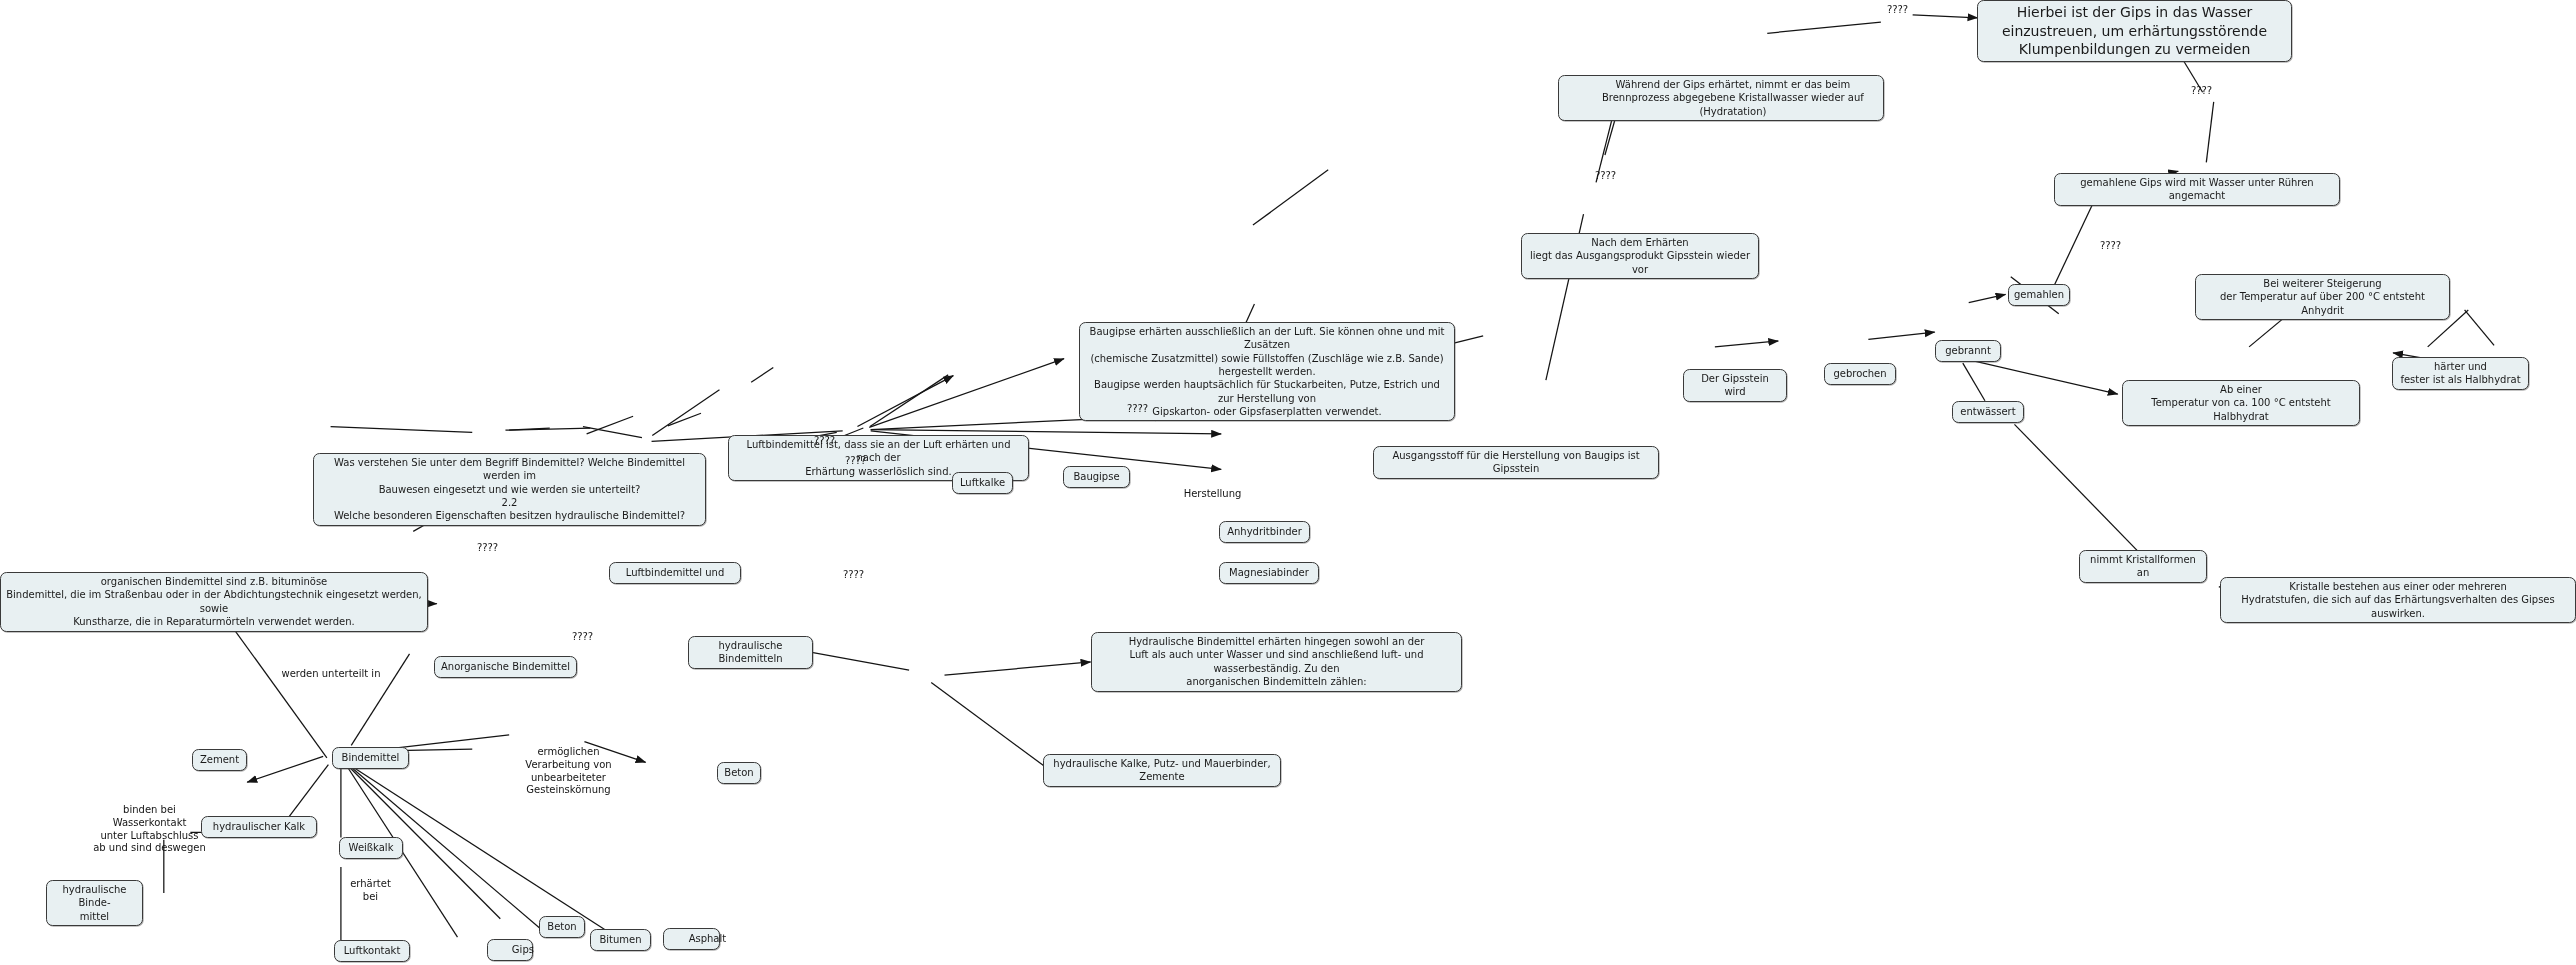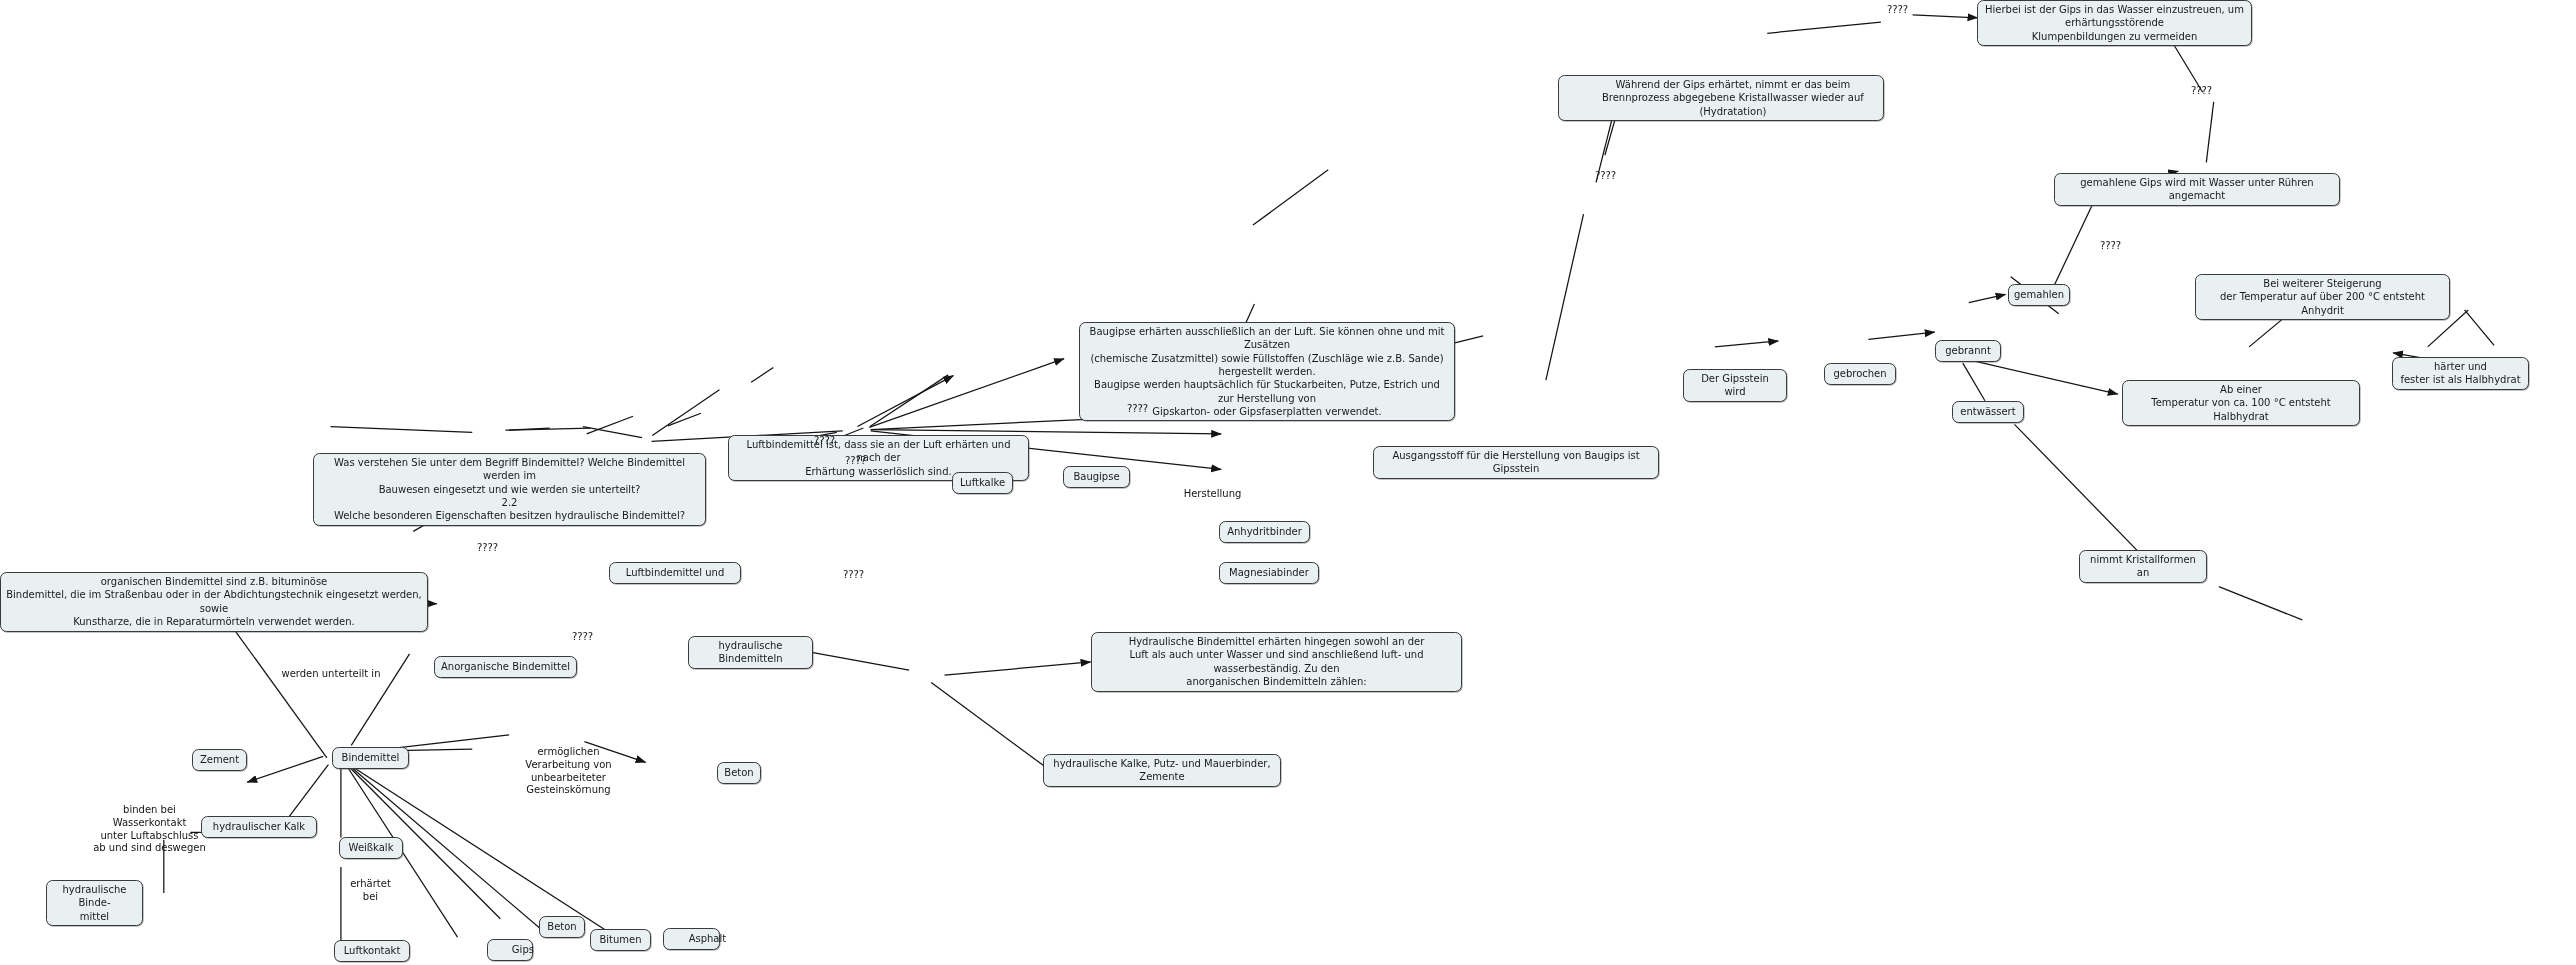--- a/index.html
+++ b/index.html
@@ -134,28 +134,30 @@
       <line x1="792" y1="1005" x2="875" y2="1033" marker-end="url(#ah)"></line>
       <line x1="476" y1="1010" x2="555" y2="886"></line>
       <line x1="500" y1="1018" x2="640" y2="1015"></line>
 
       <line x1="1100" y1="884" x2="1232" y2="908"></line>
       <line x1="1280" y1="915" x2="1478" y2="897" marker-end="url(#ah)"></line>
       <line x1="1262" y1="925" x2="1415" y2="1038"></line>
     </g>
   </svg>
 
-  <div class="node" style="left:1977px; top:0px; width:275px; min-height:26.6px; font-size:10px;">Hierbei ist der Gips in das Wasser einzustreuen, um erhärtungsstörende
+  <div class="node" style="left:1977px; top:0px; width:315px; min-height:26.6px; font-size:14px;">Hierbei ist der Gips in das Wasser einzustreuen, um erhärtungsstörende
 Klumpenbildungen zu vermeiden</div>
 
   <div class="node" style="left:1558px; top:75px; width:326px; min-height:28px; font-size:10px;padding-left:29px;">Während der Gips erhärtet, nimmt er das beim
 Brennprozess abgegebene Kristallwasser wieder auf (Hydratation)</div>
 
   <div class="node" style="left:2054px; top:173px; width:286px; min-height:22px; font-size:10px;">gemahlene Gips wird mit Wasser unter Rühren angemacht</div>
 
+  <div class="node" style="left:1521px; top:233px; width:238px; min-height:29.5px; font-size:10px;">Nach dem Erhärten
+liegt das Ausgangsprodukt Gipsstein wieder vor</div>
 
   <div class="node" style="left:2008px; top:284px; width:62px; min-height:22px; font-size:10px;">gemahlen</div>
 
   <div class="node" style="left:2195px; top:274px; width:255px; min-height:29.5px; font-size:10px;">Bei weiterer Steigerung
 der Temperatur auf über 200 °C entsteht Anhydrit</div>
 
   <div class="node" style="left:1079px; top:322px; width:376px; min-height:50px; font-size:10px;">Baugipse erhärten ausschließlich an der Luft. Sie können ohne und mit Zusätzen
 (chemische Zusatzmittel) sowie Füllstoffen (Zuschläge wie z.B. Sande) hergestellt werden.
 Baugipse werden hauptsächlich für Stuckarbeiten, Putze, Estrich und zur Herstellung von
 Gipskarton- oder Gipsfaserplatten verwendet.</div>
@@ -193,20 +195,22 @@
   <div class="node" style="left:1219px; top:562px; width:100px; min-height:22px; font-size:10px;">Magnesiabinder</div>
 
   <div class="node" style="left:2079px; top:550px; width:128px; min-height:22px; font-size:10px;">nimmt Kristallformen an</div>
 
   <div class="node" style="left:609px; top:562px; width:132px; min-height:22px; font-size:10px;">Luftbindemittel und</div>
 
   <div class="node" style="left:0px; top:572px; width:428px; min-height:38px; font-size:10px;">organischen Bindemittel sind z.B. bituminöse
 Bindemittel, die im Straßenbau oder in der Abdichtungstechnik eingesetzt werden, sowie
 Kunstharze, die in Reparaturmörteln verwendet werden.</div>
 
+  <div class="node" style="left:2220px; top:577px; width:356px; min-height:31px; font-size:10px;">Kristalle bestehen aus einer oder mehreren
+Hydratstufen, die sich auf das Erhärtungsverhalten des Gipses auswirken.</div>
 
   <div class="node" style="left:688px; top:636px; width:125px; min-height:22px; font-size:10px;">hydraulische Bindemitteln</div>
 
   <div class="node" style="left:434px; top:656px; width:143px; min-height:22px; font-size:10px;">Anorganische Bindemittel</div>
 
   <div class="node" style="left:1091px; top:632px; width:371px; min-height:40px; font-size:10px;">Hydraulische Bindemittel erhärten hingegen sowohl an der
 Luft als auch unter Wasser und sind anschließend luft- und wasserbeständig. Zu den
 anorganischen Bindemitteln zählen:</div>
 
   <div class="node" style="left:192px; top:749px; width:55px; min-height:22px; font-size:10px;">Zement</div>

